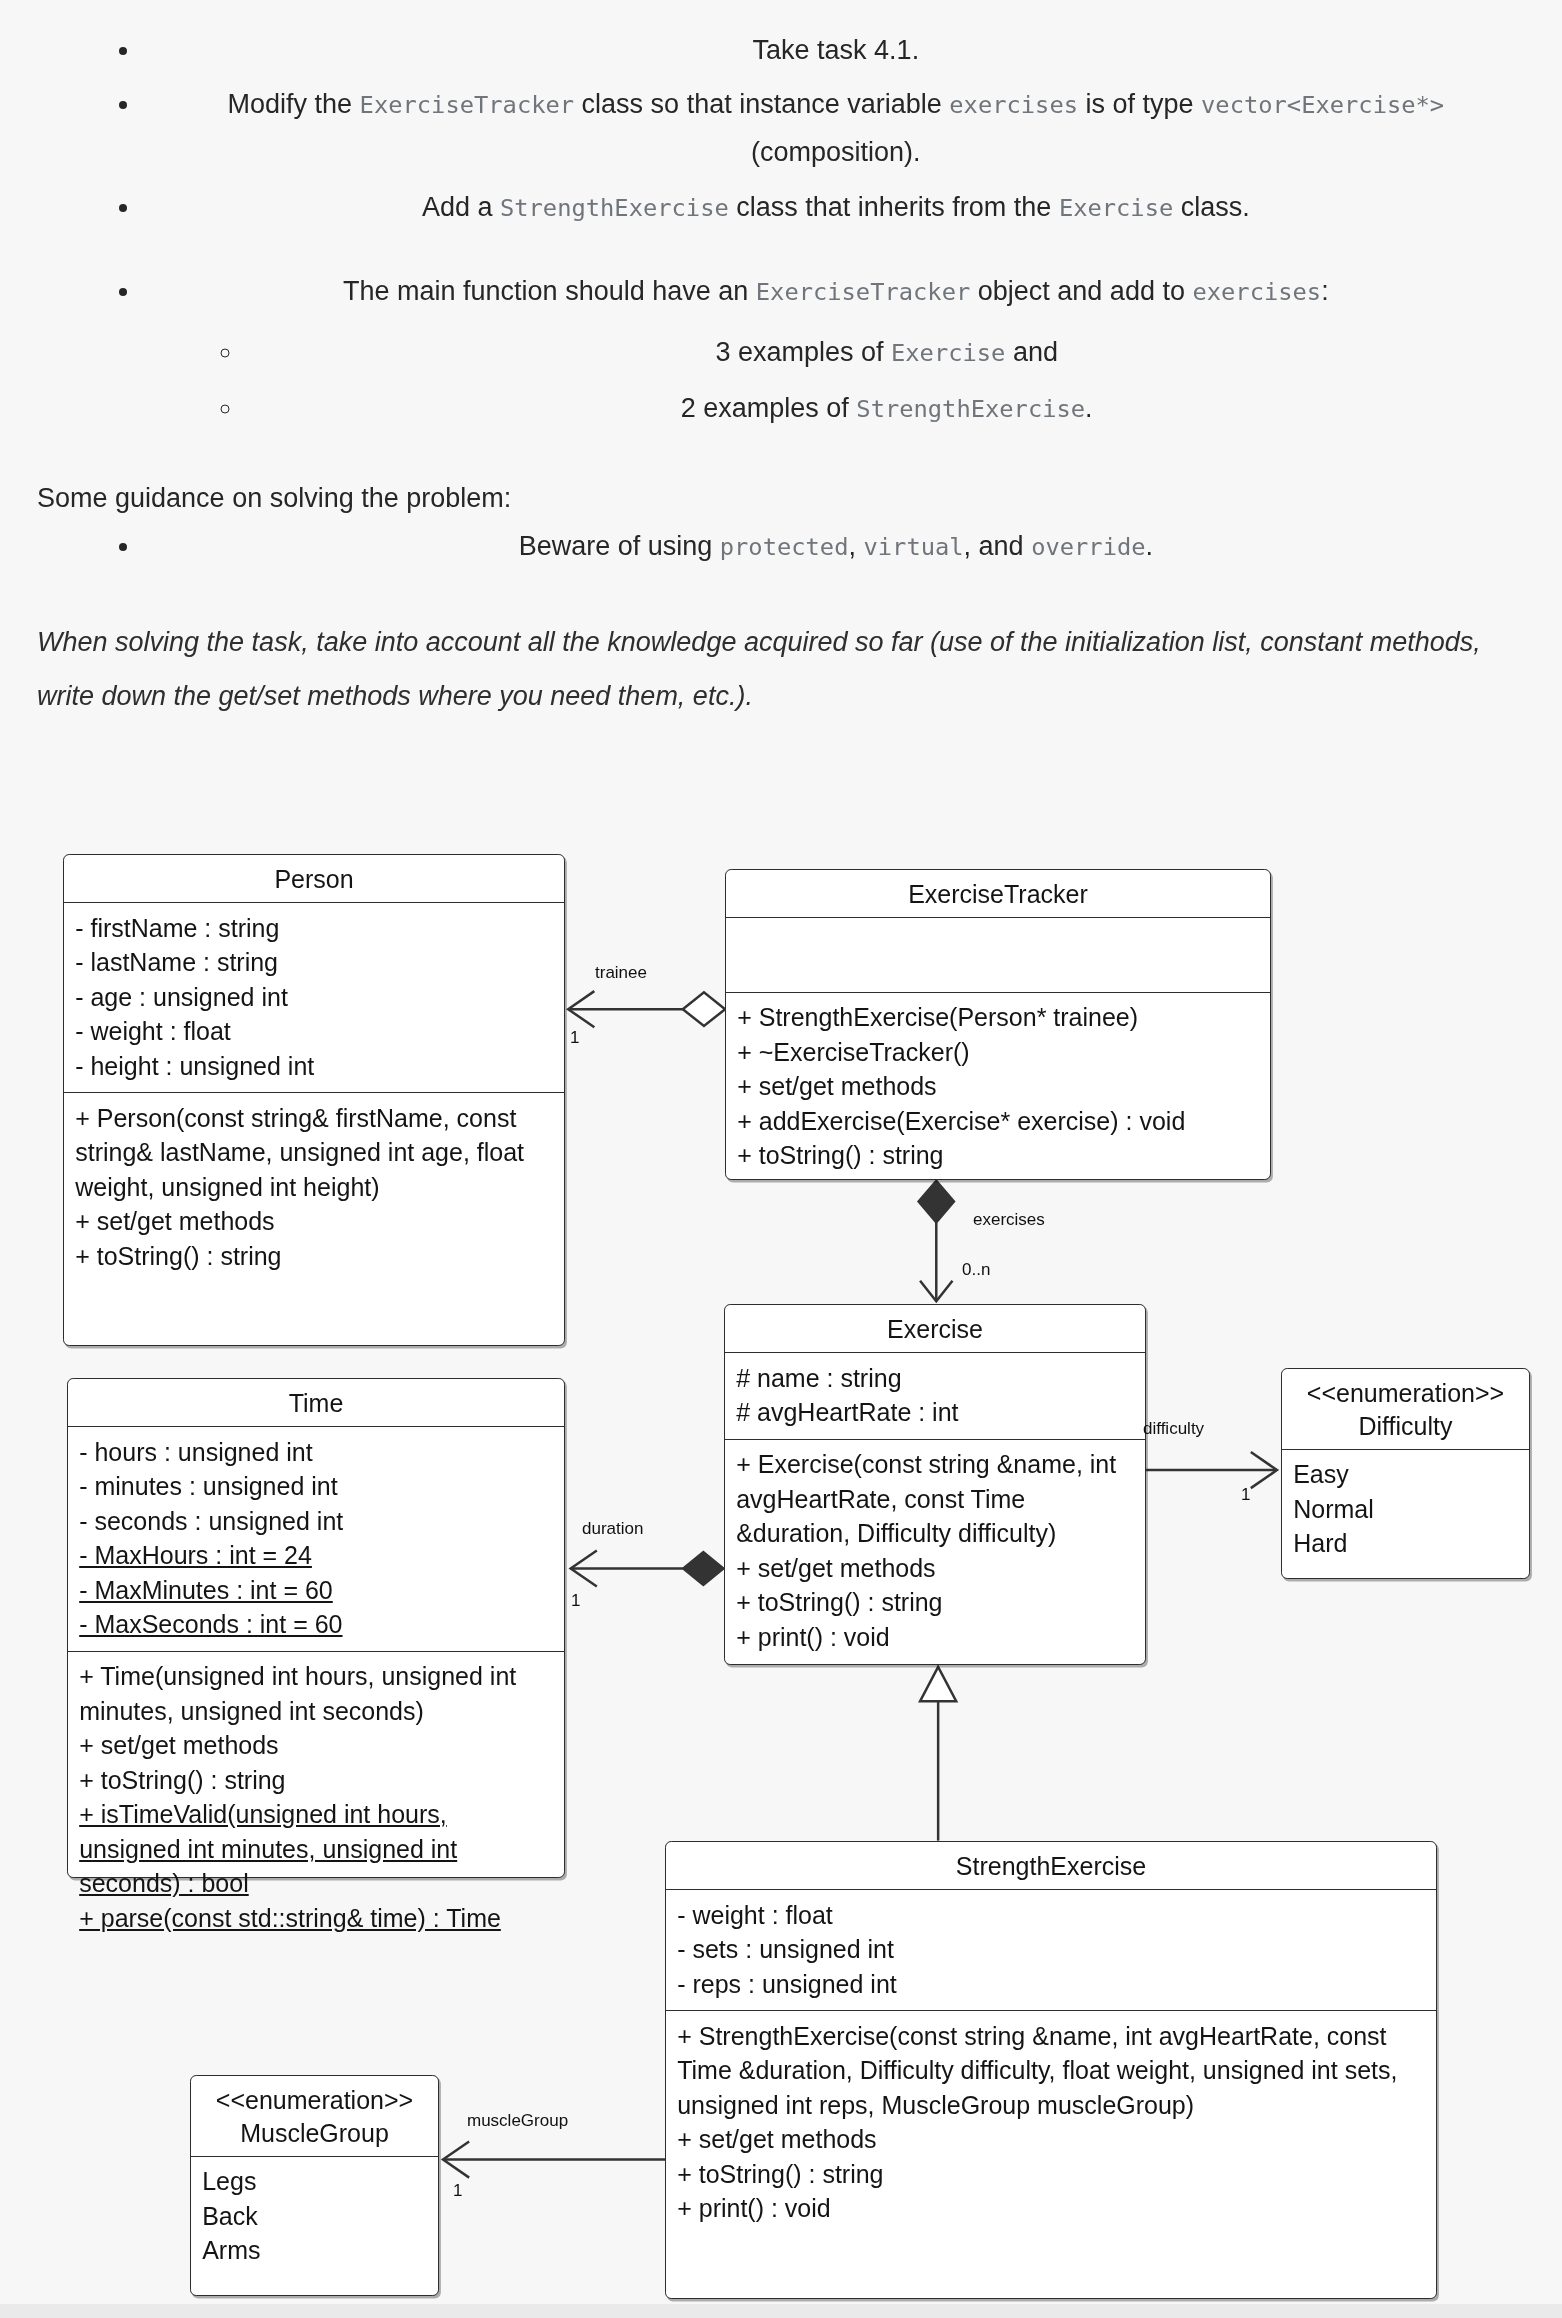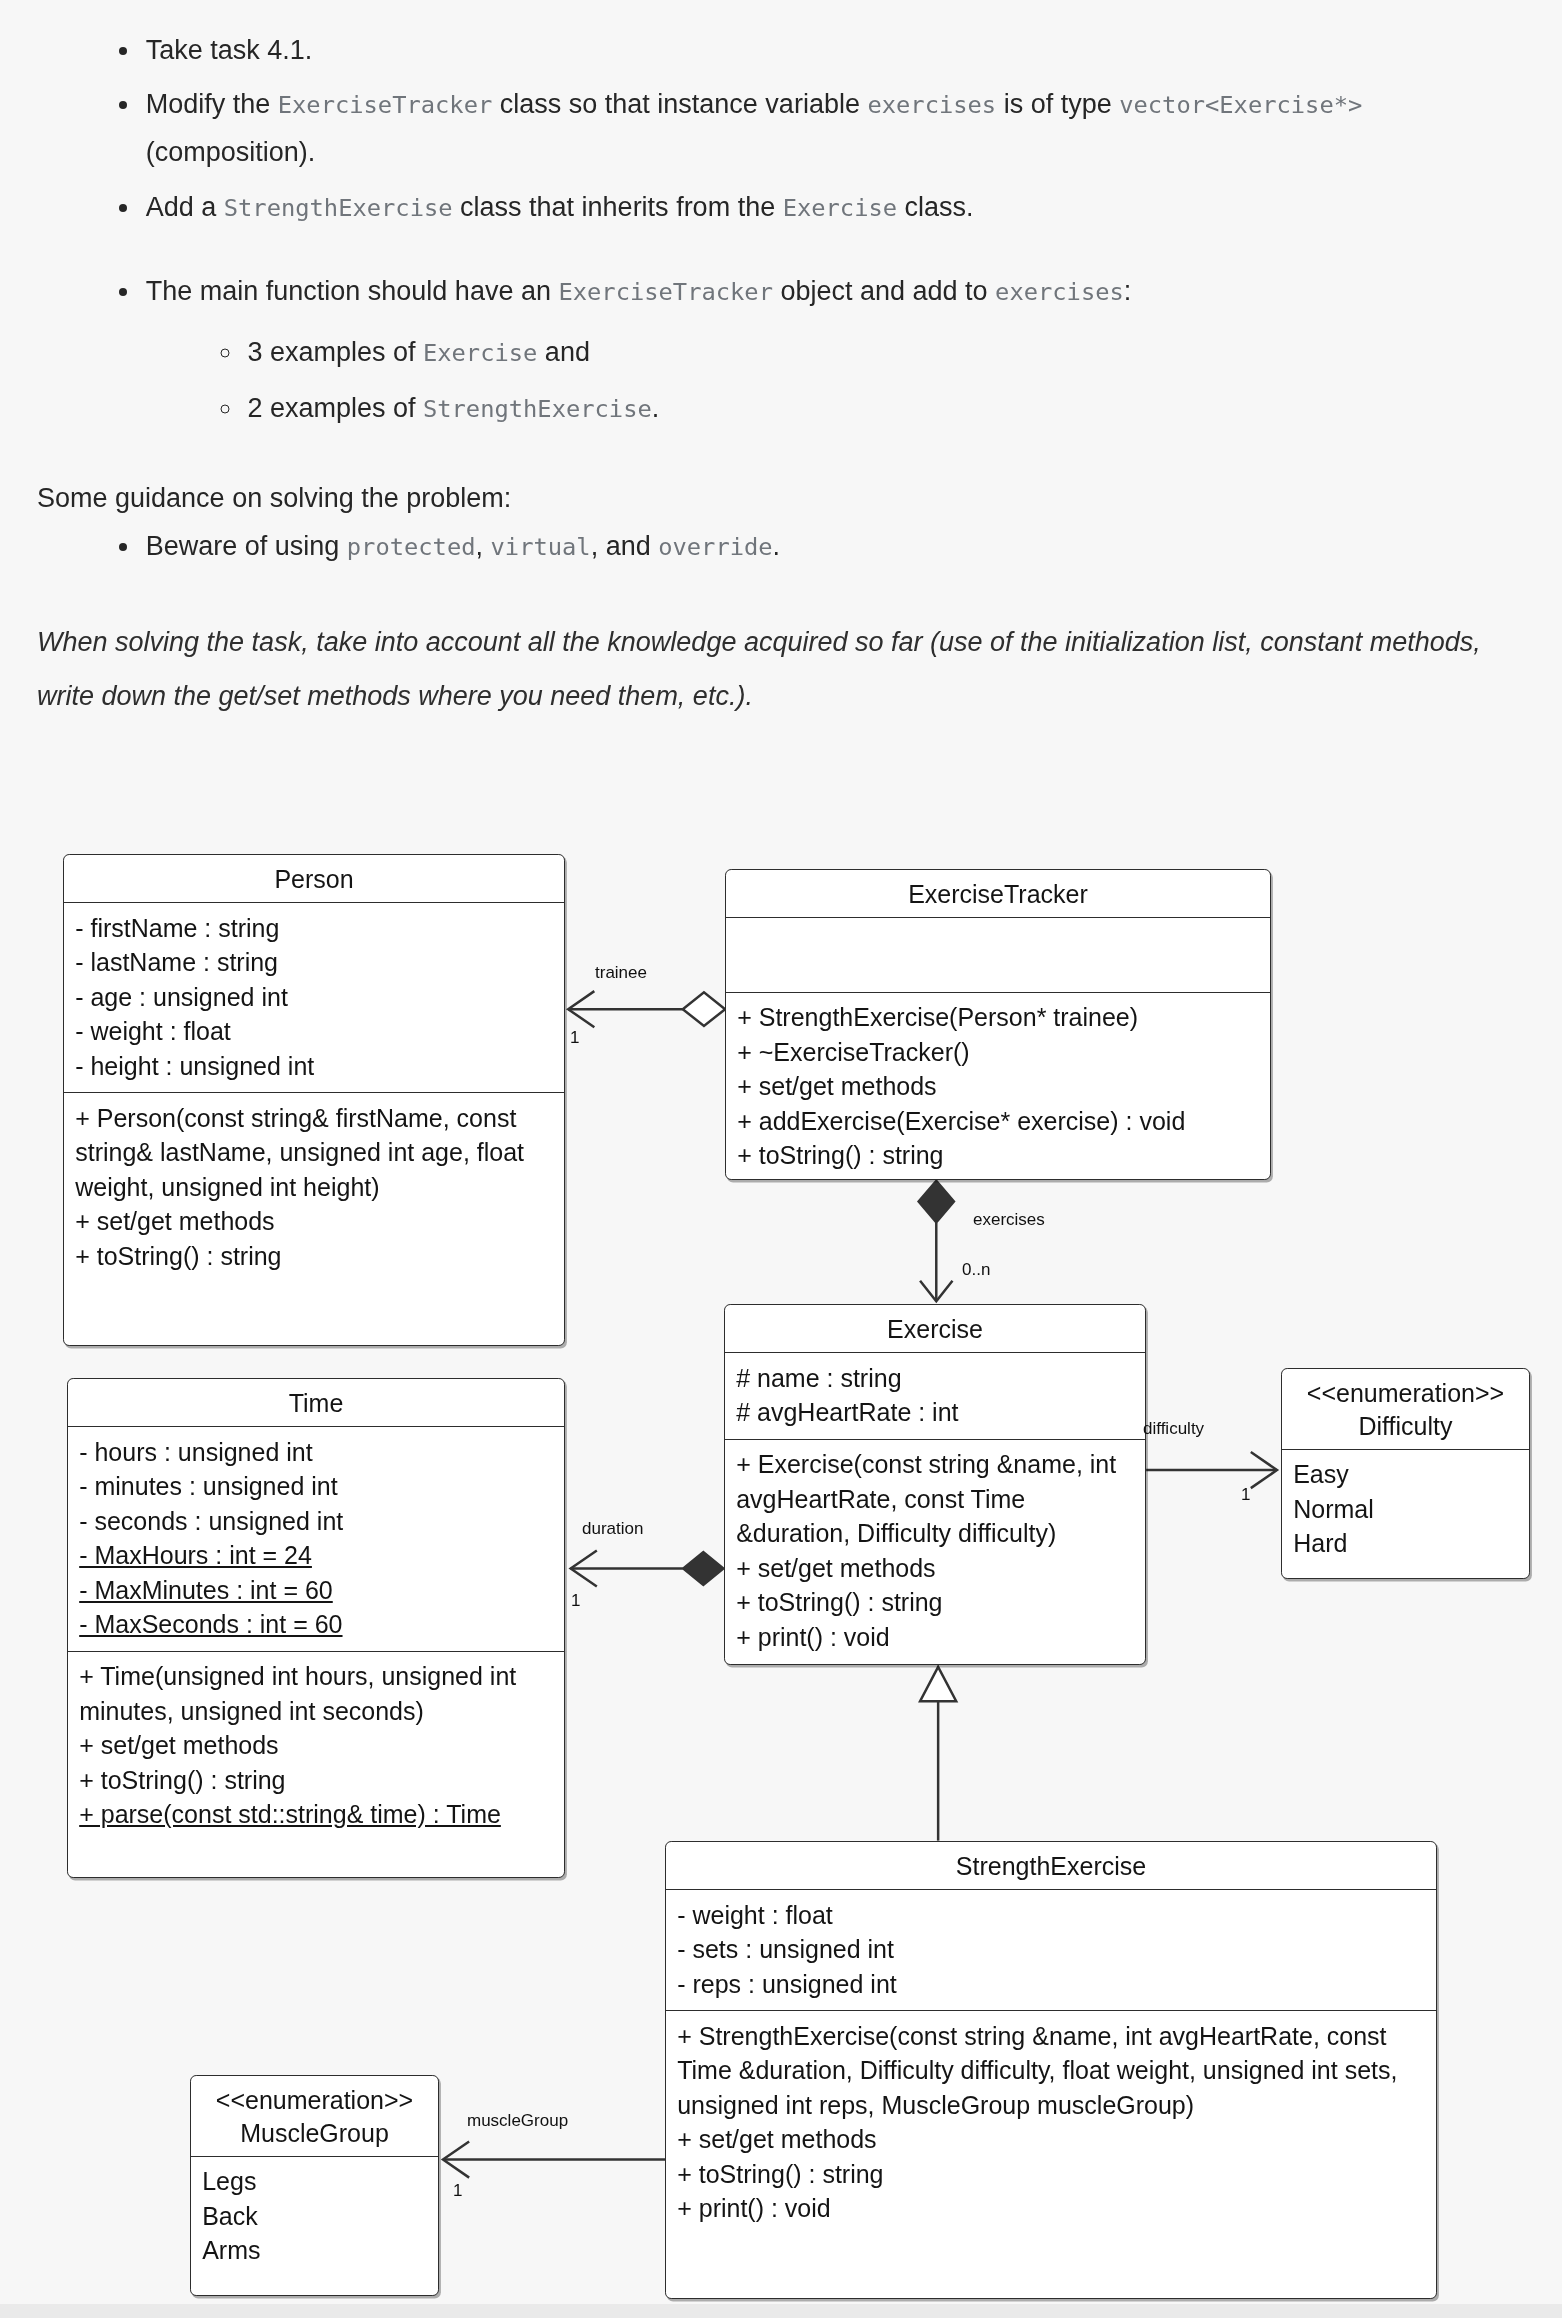--- a/index.html
+++ b/index.html
@@ -4,21 +4,21 @@
 <style>
   html,body{margin:0;padding:0;}
   body{
     width:1563px;height:2319px;position:relative;
     background:#f7f7f7;
     font-family:"Liberation Sans","DejaVu Sans",sans-serif;
     color:#262626;
   }
   
   .content{padding:26px 37px 0 37px;font-size:27px;line-height:1.78;}
-  ul.rich-list{list-style:disc;margin:0;padding-left:105px;}
+  ul.rich-list{list-style:disc;margin:0;padding-left:105px;text-align:center;}
   ul.rich-list > li{margin-bottom:6.2px;padding-left:3.7px;}
   ul.rich-list.task-list > li:nth-child(4){margin-top:36px;}
   ul.sub-list{list-style:circle;margin:13.7px 0 3.7px 0;padding-left:98px;}
   ul.sub-list > li{margin-bottom:7.5px;padding-left:3.7px;}
   .code{
     font-family:"DejaVu Sans Mono","Liberation Mono",monospace;
     color:#70757b;font-size:0.88em;
   }
   .para{margin:42px 0 0 0;}
   .guidance-list{margin-top:35px;}
@@ -152,20 +152,21 @@
         <div class="uml-line">- minutes : unsigned int</div>
         <div class="uml-line">- seconds : unsigned int</div>
         <div class="uml-line underline">- MaxHours : int = 24</div>
         <div class="uml-line underline">- MaxMinutes : int = 60</div>
         <div class="uml-line underline">- MaxSeconds : int = 60</div>
       </div>
     <div class="uml-methods">
         <div class="uml-line">+ Time(unsigned int hours, unsigned int minutes, unsigned int seconds)</div>
         <div class="uml-line">+ set/get methods</div>
         <div class="uml-line">+ toString() : string</div>
+        <div class="uml-line underline">+ isTimeValid(unsigned int hours, unsigned int minutes, unsigned int seconds) : bool</div>
         <div class="uml-line underline">+ parse(const std::string&amp; time) : Time</div>
       </div>
   </div>
 
   <div class="uml-class" style="left:665px;top:1000px;width:772px;height:458px;">
     <div class="uml-title">StrengthExercise</div>
     <div class="uml-attrs">
         <div class="uml-line">- weight : float</div>
         <div class="uml-line">- sets : unsigned int</div>
         <div class="uml-line">- reps : unsigned int</div>

